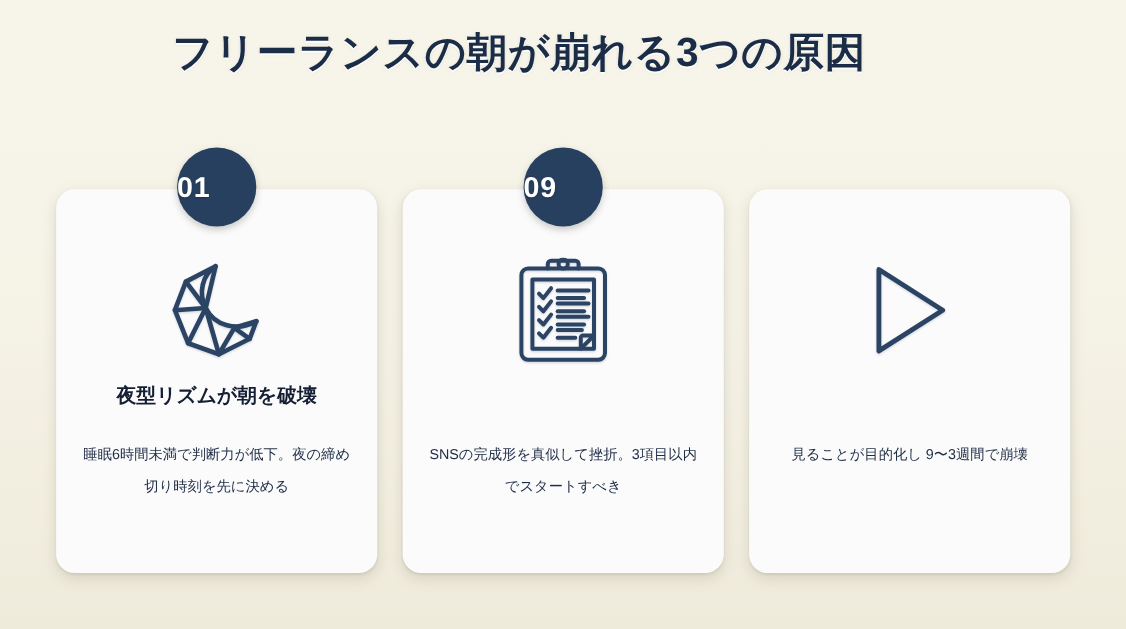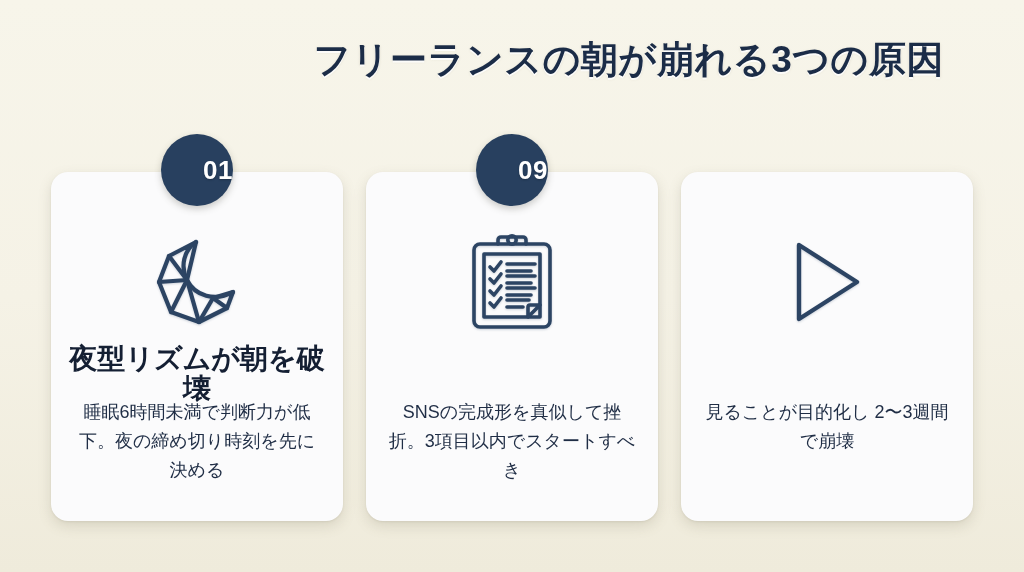--- a/index.html
+++ b/index.html
@@ -20,23 +20,23 @@
     position: relative;
     width: 1024px;
     height: 572px;
     box-sizing: border-box;
   }
 
   
   .page-title {
     position: absolute;
     left: 0;
-    top: 36px;
+    top: 24px;
     width: 944px;
-    text-align: right;
+    text-align: center;
     font-size: 37px;
     line-height: 48px;
     font-weight: bold;
     letter-spacing: 0.5px;
     color: #1b2c47;
     text-shadow: 0 2px 0 rgba(255,255,255,0.85), 0 1px 3px rgba(120,112,88,0.20);
   }
 
   
   .cards {
@@ -65,21 +65,21 @@
     top: -38px;
     left: 50%;
     transform: translateX(-50%);
     width: 72px;
     height: 72px;
     border-radius: 50%;
     background: #28405f;
     box-shadow: 0 3px 7px rgba(60,60,50,0.26);
     display: flex;
     align-items: center;
-    justify-content: flex-end;
+    justify-content: flex-start;
     z-index: 3;
   }
   .badge-label {
     color: #ffffff;
     font-size: 26px;
     font-weight: bold;
     letter-spacing: 0.6px;
     line-height: 1;
     text-shadow: 0 1px 2px rgba(12,22,38,0.35);
   }
@@ -100,33 +100,33 @@
     filter: drop-shadow(0 1px 1px rgba(40,64,95,0.22));
   }
 
   
   .card-title {
     position: absolute;
     top: 172px;
     left: 12px;
     width: 268px;
     text-align: center;
-    font-size: 28px;
+    font-size: 18px;
     line-height: 30px;
     font-weight: bold;
     color: #141f33;
     text-shadow: 0 1px 0 rgba(255,255,255,0.9);
   }
   .card-body {
     position: absolute;
     top: 226px;
     left: 22px;
     width: 248px;
     text-align: center;
-    font-size: 18px;
+    font-size: 13px;
     line-height: 29px;
     font-weight: normal;
     color: #1f2d45;
   }
 </style>
 </head>
 <body>
 
 <div class="stage">
 
@@ -195,17 +195,17 @@
     </div>
 
     <div class="card">
 
       <div class="icon-wrap">
         <svg width="76" height="86" viewBox="0 0 76 86" fill="none" stroke="#2c4463" stroke-width="4.4" stroke-linejoin="round" stroke-linecap="round">
           <path d="M10 6 L68 43 L10 80 Z"></path>
         </svg>
       </div>
 
-      <div class="card-body">見ることが目的化し 2〜3週間で崩壊</div>
+      <div class="card-body">見ることが目的化し 9〜3週間で崩壊</div>
     </div>
 
   </div>
 </div>
 
 </body></html>

